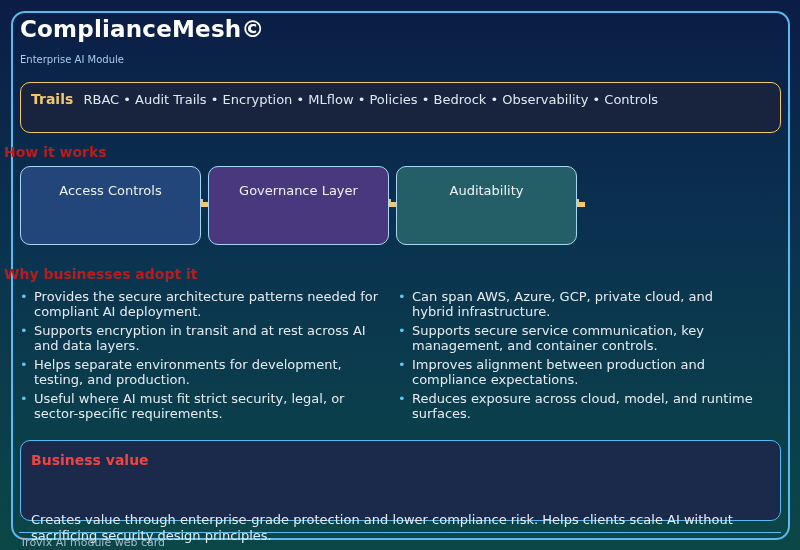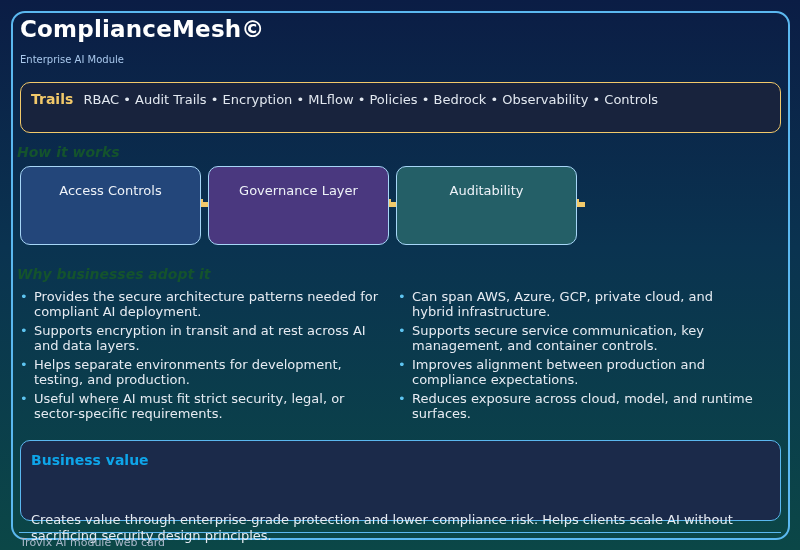--- a/index.html
+++ b/index.html
@@ -27,22 +27,22 @@
     }
     .stack-box {
       position: absolute; left: 20px; top: 82px; width: 761px; height: 51px;
       border: 1.5px solid #f2c96a; border-radius: 10px;
       background: #18233d;
       padding: 8px 10px;
       font-size: 13px; color: #e2e8f0;
     }
     .stack-label { color: #f2c96a; font-weight: bold; font-size: 14px; margin-right: 6px; }
     .section-heading {
-      position: absolute; left: 17px;
-      font-size: 14px; font-weight: bold; color: #14532d; font-style: italic;
+      position: absolute; left: 4px;
+      font-size: 14px; font-weight: bold; color: #b91c1c;
     }
     .flow { position: absolute; left: 20px; top: 166px; width: 745px; height: 79px; }
     .flow-box {
       position: absolute; top: 0; width: 181px; height: 79px;
       border: 1.5px solid #a7d6f7; border-radius: 10px;
       text-align: center; padding-top: 16px;
       font-size: 13px; color: #eef2f8;
     }
     .connector {
       position: absolute; top: 36px; width: 7px; height: 5px;
@@ -60,21 +60,21 @@
     }
     .bullets li::before {
       content: "•"; position: absolute; left: 0; top: 0; color: #5ec4f0; font-size: 13px;
     }
     .value-box {
       position: absolute; left: 20px; top: 440px; width: 761px; height: 81px;
       border: 1.5px solid #5bb8f0; border-radius: 10px;
       background: #1b2a4a;
       padding: 11px 10px;
     }
-    .value-title { font-size: 14px; font-weight: bold; color: #0ea5e9; margin-bottom: 6px; }
+    .value-title { font-size: 14px; font-weight: bold; color: #ef4444; margin-bottom: 6px; }
     .value-text { font-size: 13px; line-height: 16px; color: #e6ebf2; margin-top: 44px; }
     .footer {
       position: absolute; left: 20px; top: 536px;
       font-size: 11px; color: #a9b7c9;
     }
   </style>
 </head>
 <body>
 
 <div class="card"></div>

